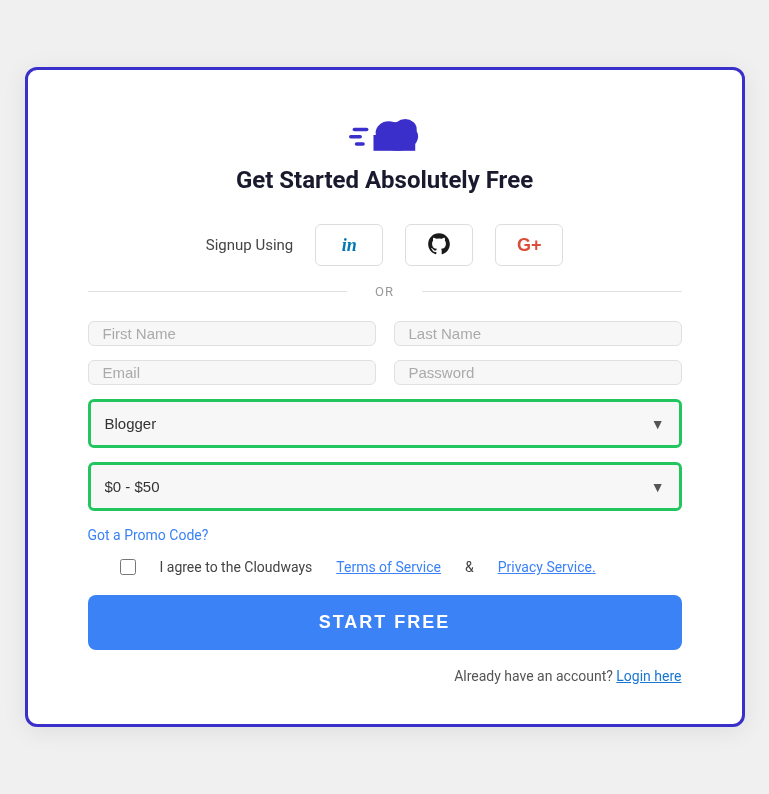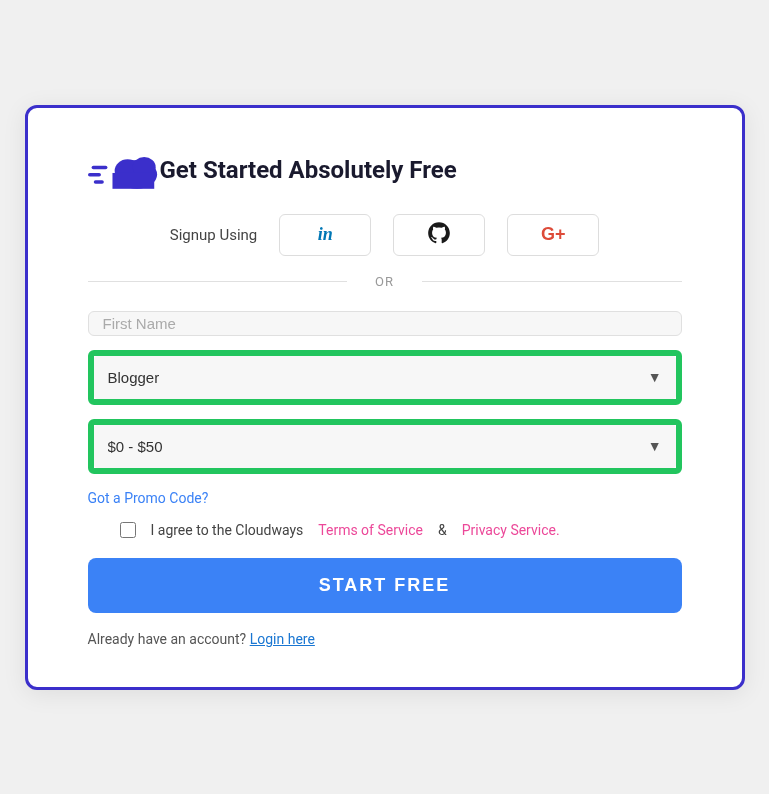--- a/index.html
+++ b/index.html
@@ -17,22 +17,22 @@
       background: #fff;
       border-radius: 12px;
       border: 3px solid #3b2fcb;
       width: 720px;
       padding: 36px 60px 40px;
       box-shadow: 0 4px 24px rgba(0,0,0,0.08);
     }
 
     .logo-area {
       display: flex;
-      flex-direction: row;
-      align-items: flex-end;
+      flex-direction: column;
+      align-items: center;
       margin-bottom: 10px;
     }
 
     .cloud-logo {
       width: 72px;
       height: 50px;
       margin-bottom: 10px;
     }
 
     .page-title {
@@ -52,21 +52,21 @@
     }
 
     .signup-using-label {
       font-size: 15px;
       color: #444;
     }
 
     .social-btn {
       border: 1px solid #ddd;
       border-radius: 6px;
-      width: 92px;
+      width: 68px;
       height: 42px;
       display: flex;
       align-items: center;
       justify-content: center;
       cursor: pointer;
       background: #fff;
       transition: border-color 0.2s;
     }
 
     .divider-row {
@@ -106,21 +106,21 @@
       transition: border-color 0.2s;
     }
 
     .form-input::placeholder {
       color: #aaa;
     }
 
     .select-wrapper {
       position: relative;
       margin-bottom: 14px;
-      border: 6px solid #22c55e;
+      border: 3px solid #22c55e;
       border-radius: 6px;
     }
 
     .form-select {
       width: 100%;
       padding: 13px 40px 13px 14px;
       border: none;
       border-radius: 4px;
       font-size: 15px;
       color: #333;
@@ -145,58 +145,59 @@
       color: #3b82f6;
       font-size: 14px;
       text-decoration: none;
       margin-bottom: 16px;
       cursor: pointer;
     }
 
     .terms-row {
       display: flex;
       align-items: center;
-      gap: 15px;
+      gap: 24px;
       margin-bottom: 20px;
       font-size: 14px;
       color: #444;
       padding-left: 32px;
     }
 
     .terms-checkbox {
       width: 16px;
       height: 16px;
       border: 1.5px solid #aaa;
       border-radius: 3px;
       cursor: pointer;
       flex-shrink: 0;
     }
 
     .terms-link {
-      color: #ec4899;
+      color: #3b82f6;
+      text-decoration: underline;
       cursor: pointer;
     }
 
     .start-btn {
       width: 100%;
       padding: 17px;
       background: #3b82f6;
       color: #fff;
       border: none;
       border-radius: 8px;
       font-size: 18px;
       font-weight: 700;
       letter-spacing: 2px;
       cursor: pointer;
       margin-bottom: 18px;
       transition: background 0.2s;
     }
 
     .login-row {
-      text-align: left;
+      text-align: right;
       font-size: 14px;
       color: #555;
     }
 
     .login-link {
       color: #1976d2;
       text-decoration: underline;
       cursor: pointer;
     }
 
@@ -269,23 +270,28 @@
   
   <div class="divider-row">
     <div class="divider-line"></div>
     <span class="divider-text">OR</span>
     <div class="divider-line"></div>
   </div>
 
   
   <div class="form-row">
     <input class="form-input" type="text" placeholder="First Name" style="">
-  </div>
-
-  
+    <input class="form-input" type="text" placeholder="Last Name" style="">
+  </div>
+
+  
+  <div class="form-row">
+    <input class="form-input" type="email" placeholder="Email" style="">
+    <input class="form-input" type="password" placeholder="Password" style="">
+  </div>
 
   
   <div class="select-wrapper">
     <select class="form-select">
       <option>Blogger</option>
       <option>Developer</option>
       <option>Designer</option>
       <option>Manager</option>
       <option>Other</option>
     </select>

